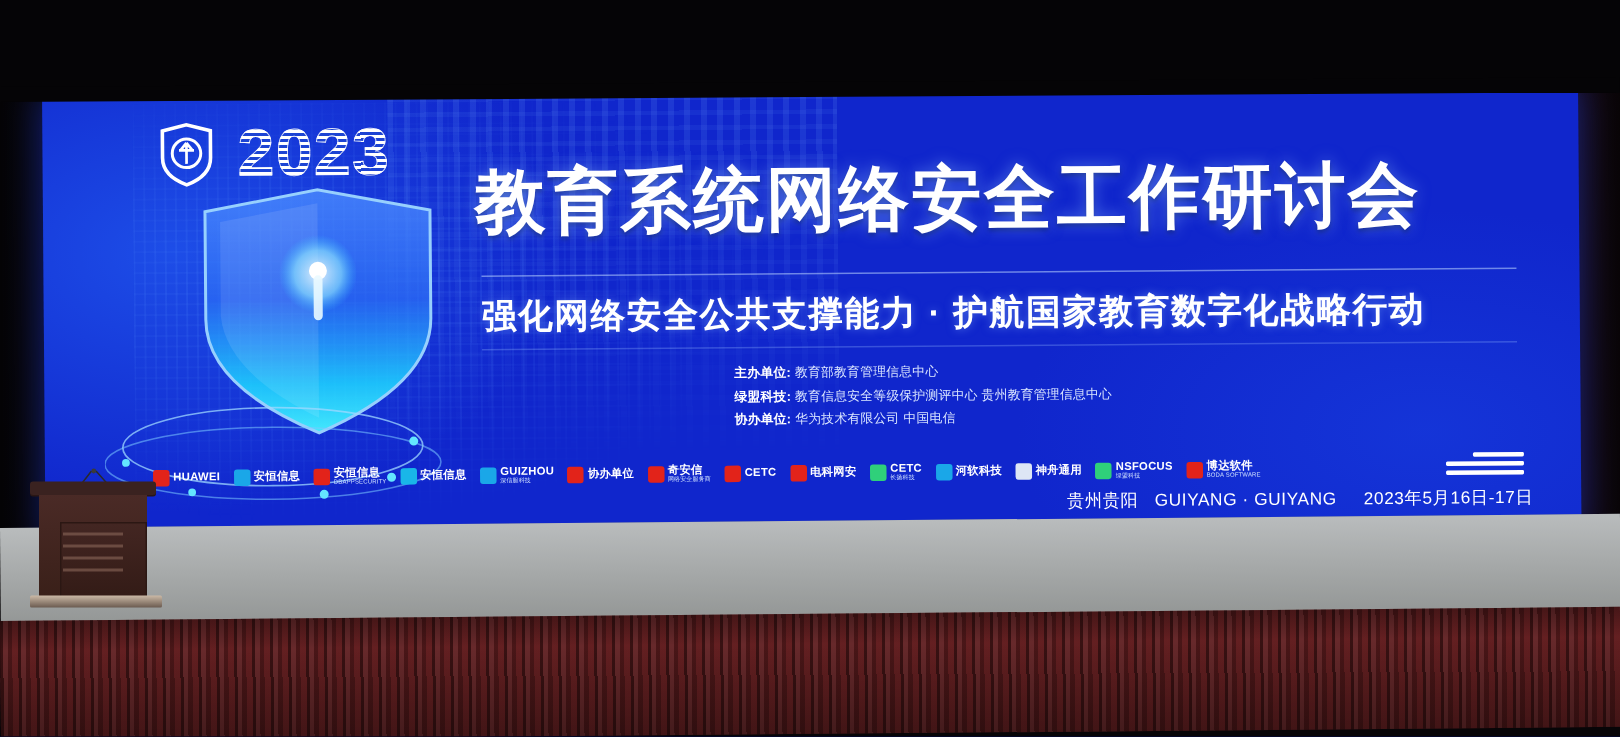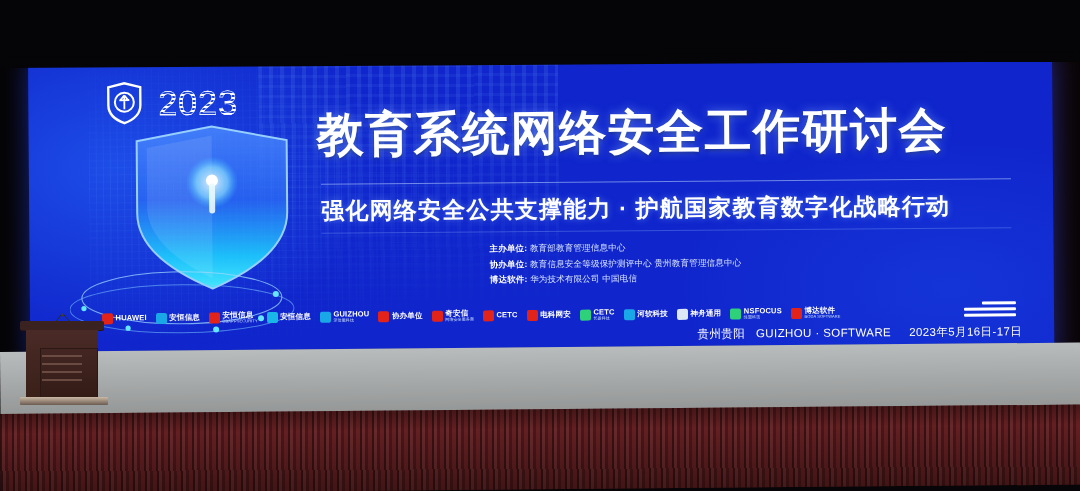--- a/index.html
+++ b/index.html
@@ -34,21 +34,21 @@
     mask-image:radial-gradient(ellipse at 30% 45%, #000 10%, transparent 72%);}
   .mosaic2{position:absolute;left:230px;top:0px;width:300px;height:300px;opacity:.55;
     background-image:repeating-linear-gradient(90deg, rgba(120,175,255,.30) 0 4px, transparent 4px 11px),
                      repeating-linear-gradient(0deg, rgba(120,175,255,.18) 0 3px, transparent 3px 10px);
     -webkit-mask-image:linear-gradient(180deg, rgba(0,0,0,.9), transparent 85%);
     mask-image:linear-gradient(180deg, rgba(0,0,0,.9), transparent 85%);}
 
   
   .emblem-row{position:absolute;left:76px;top:22px;display:flex;align-items:center;gap:14px;}
   .emblem-shield{width:40px;height:44px;}
-  .year{font-size:34px;font-weight:400;color:#fff;letter-spacing:1px;line-height:1;
+  .year{font-size:44px;font-weight:700;color:#fff;letter-spacing:1px;line-height:1;
     background:repeating-linear-gradient(0deg,#ffffff 0 2px, rgba(30,70,210,.85) 2px 4px);
     -webkit-background-clip:text;background-clip:text;color:transparent;
     -webkit-text-stroke:.6px rgba(255,255,255,.85);}
 
   
   .shieldart{position:absolute;left:88px;top:62px;width:190px;height:180px;}
   .rings{position:absolute;left:40px;top:205px;width:230px;height:72px;}
 
   
   .title{position:absolute;left:288px;top:53px;width:700px;
@@ -176,25 +176,25 @@
       <div class="divider"></div>
       <div class="subtitle">强化网络安全公共支撑能力 · 护航国家教育数字化战略行动</div>
       <div class="divider2"></div>
 
       <div class="orgs">
         <div class="row">
           <span class="lbl">主办单位:</span>
           <span class="val">教育部教育管理信息中心</span>
         </div>
         <div class="row">
+          <span class="lbl">绿盟科技:</span>
+          <span class="val">教育信息安全等级保护测评中心  贵州教育管理信息中心</span>
+        </div>
+        <div class="row">
           <span class="lbl">协办单位:</span>
-          <span class="val">教育信息安全等级保护测评中心  贵州教育管理信息中心</span>
-        </div>
-        <div class="row">
-          <span class="lbl">博达软件:</span>
           <span class="val">华为技术有限公司  中国电信</span>
         </div>
       </div>
 
       <div class="logos" id="logo-strip">
           <div class="logo">
             <span class="mark" style="background: rgb(226, 35, 26);"></span>
             <span class="stack">
               <span class="txt">HUAWEI</span>
             </span>
@@ -286,21 +286,21 @@
         </div>
 
       <div class="stripes">
           <i></i>
           <i></i>
           <i></i>
         </div>
       <div class="dateline">
         <span>贵州贵阳</span>
         <span>&nbsp;</span>
-        <span>GUIZHOU · SOFTWARE</span>
+        <span>GUIYANG · GUIYANG</span>
         <span>&nbsp;&nbsp;&nbsp;</span>
         <span>2023年5月16日-17日</span>
       </div>
     </div>
   </div>
 
   <div class="floor-shadow"></div>
   <div class="stage-floor"></div>
   <div class="skirt"></div>
 

